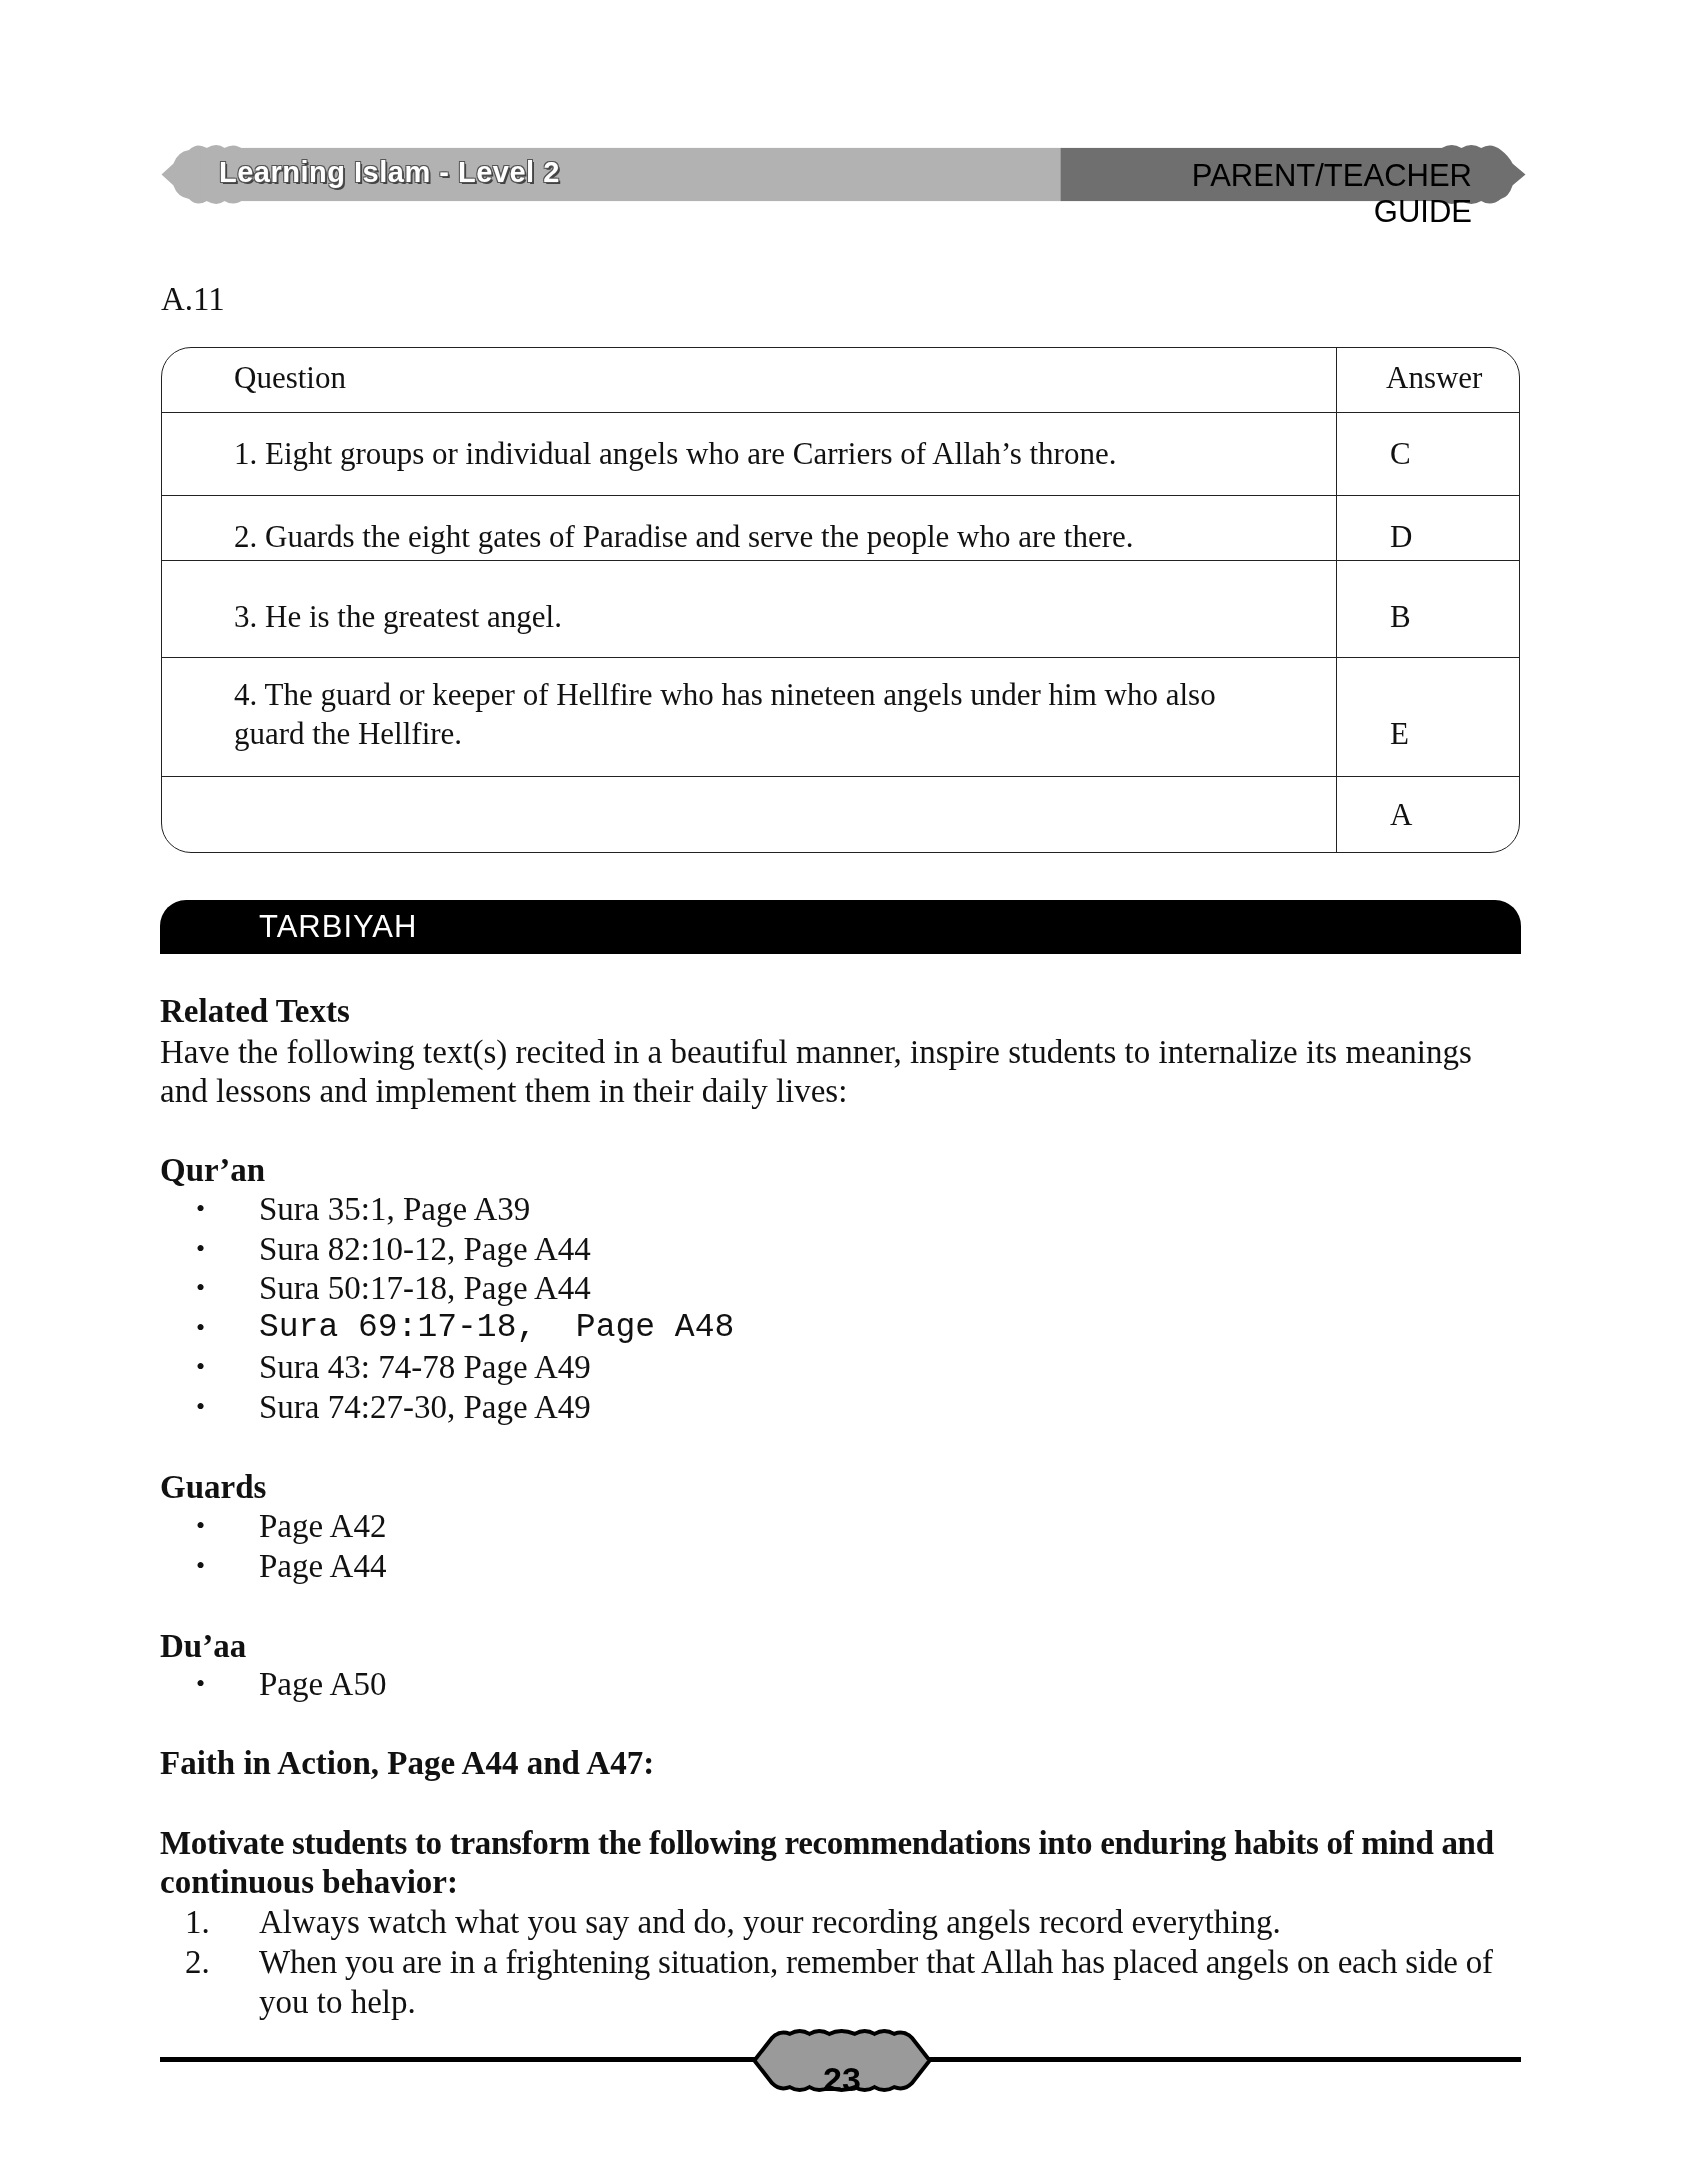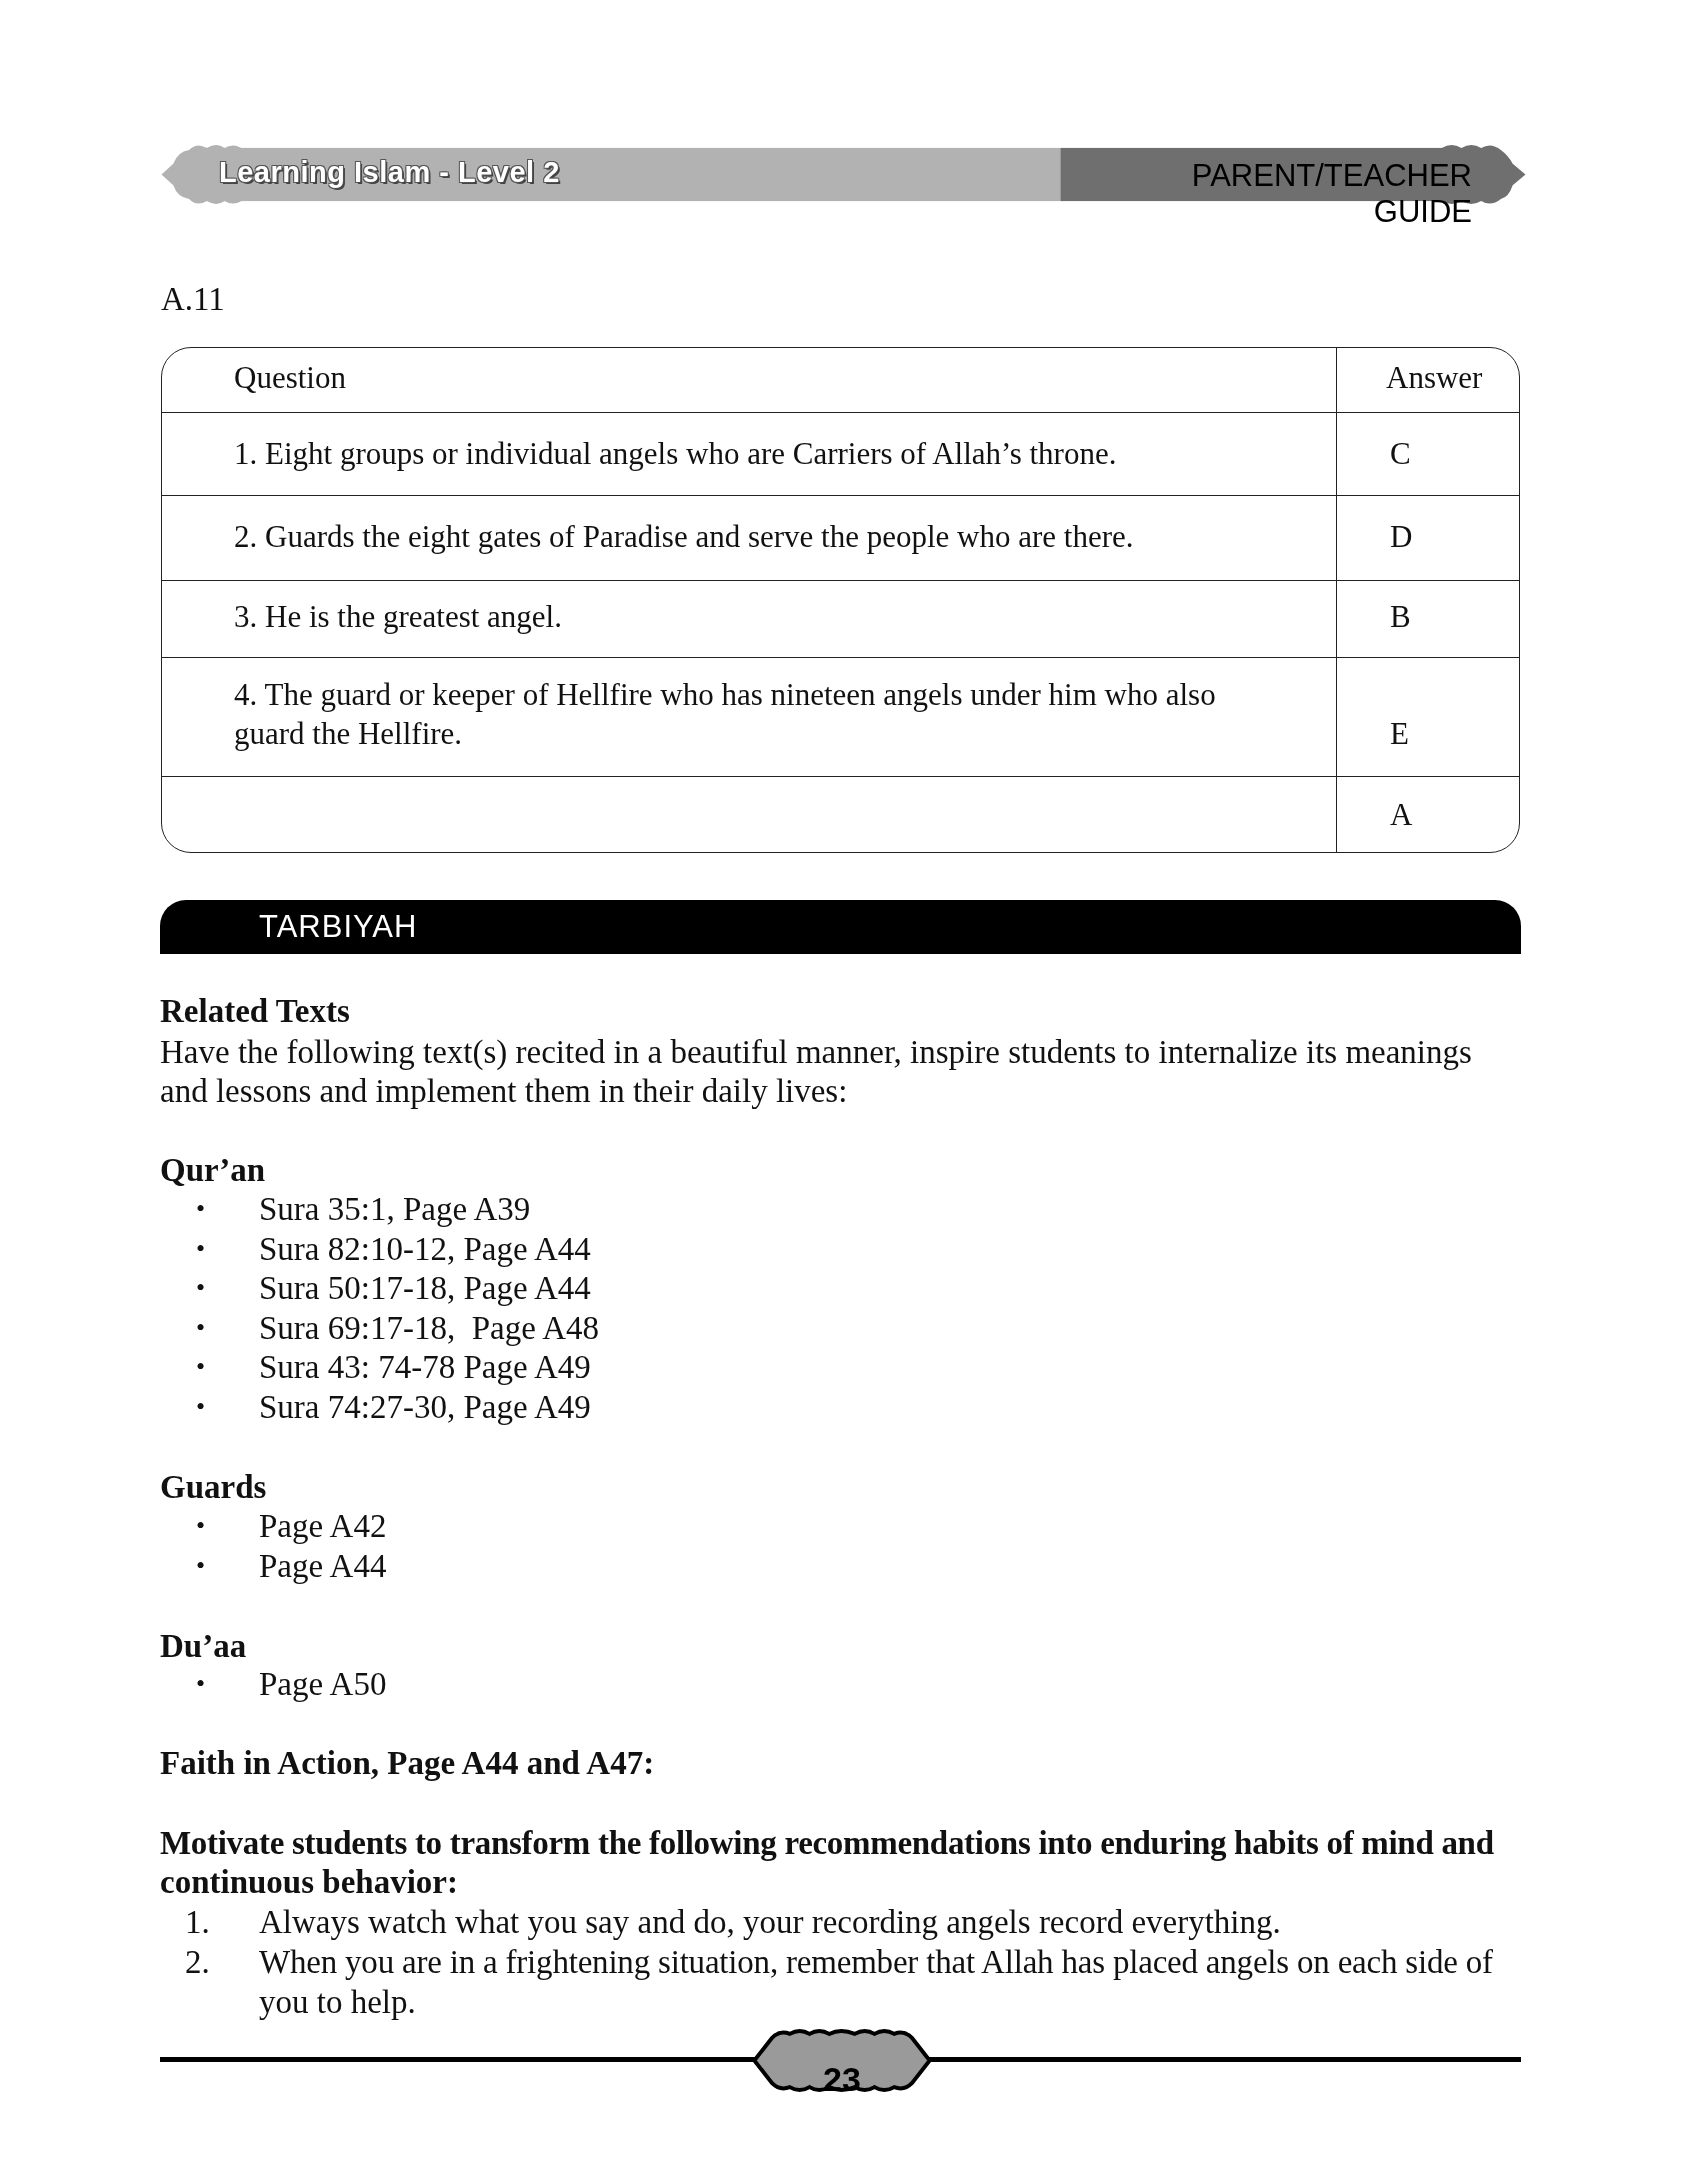--- a/index.html
+++ b/index.html
@@ -83,21 +83,21 @@
   <div class="trow" style="top:0; height:65px;">
     <span class="q" style="top:10px;">Question</span>
     <span class="a" style="top:10px; left:1224px;">Answer</span>
   </div>
 
   <div class="trow" style="top:65px; height:83px;">
     <span class="q" style="top:21px;">1. Eight groups or individual angels who are Carriers of Allah’s throne.</span>
     <span class="a" style="top:21px;">C</span>
   </div>
 
-  <div class="trow" style="top:149px; height:84px;">
+  <div class="trow" style="top:149px; height:64px;">
     <span class="q" style="top:20px;">2. Guards the eight gates of Paradise and serve the people who are there.</span>
     <span class="a" style="top:20px;">D</span>
   </div>
 
   <div class="trow" style="top:229px; height:81px;">
     <span class="q" style="top:20px;">3. He is the greatest angel.</span>
     <span class="a" style="top:20px;">B</span>
   </div>
 
   <div class="trow" style="top:310px; height:119px;">
@@ -128,21 +128,21 @@
   <div class="abs" style="top:40px; left:0;">
       <span class="bullet">•</span>
       <span class="btext txt">Sura 82:10-12, Page A44</span>
     </div>
   <div class="abs" style="top:79px; left:0;">
       <span class="bullet">•</span>
       <span class="btext txt">Sura 50:17-18, Page A44</span>
     </div>
   <div class="abs" style="top:119px; left:0;">
       <span class="bullet">•</span>
-      <span class="btext txt" style="white-space:pre;">Sura 69:17-18,  Page A48</span>
+      <span class="btext txt" style="white-space:pre;font-family:Liberation Mono, monospace;">Sura 69:17-18,  Page A48</span>
     </div>
   <div class="abs" style="top:158px; left:0;">
       <span class="bullet">•</span>
       <span class="btext txt">Sura 43: 74-78 Page A49</span>
     </div>
   <div class="abs" style="top:198px; left:0;">
       <span class="bullet">•</span>
       <span class="btext txt">Sura 74:27-30, Page A49</span>
     </div>
 </div>

